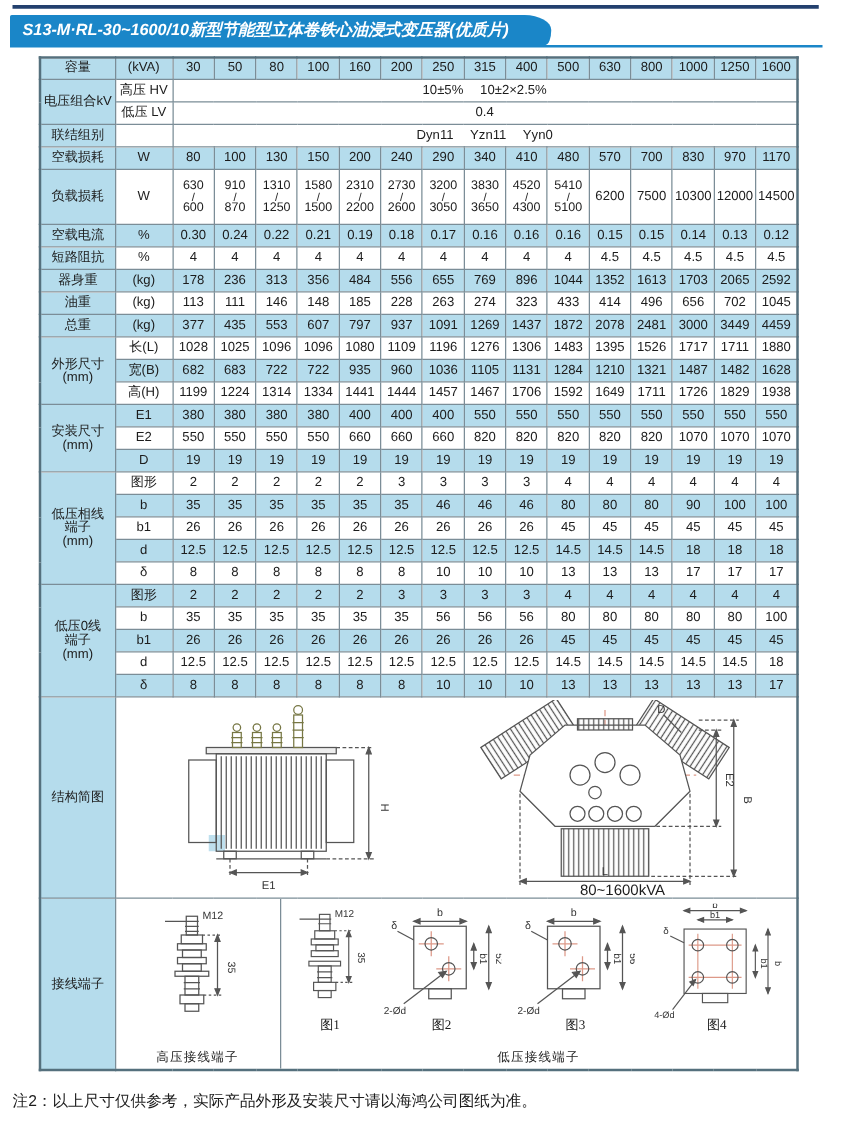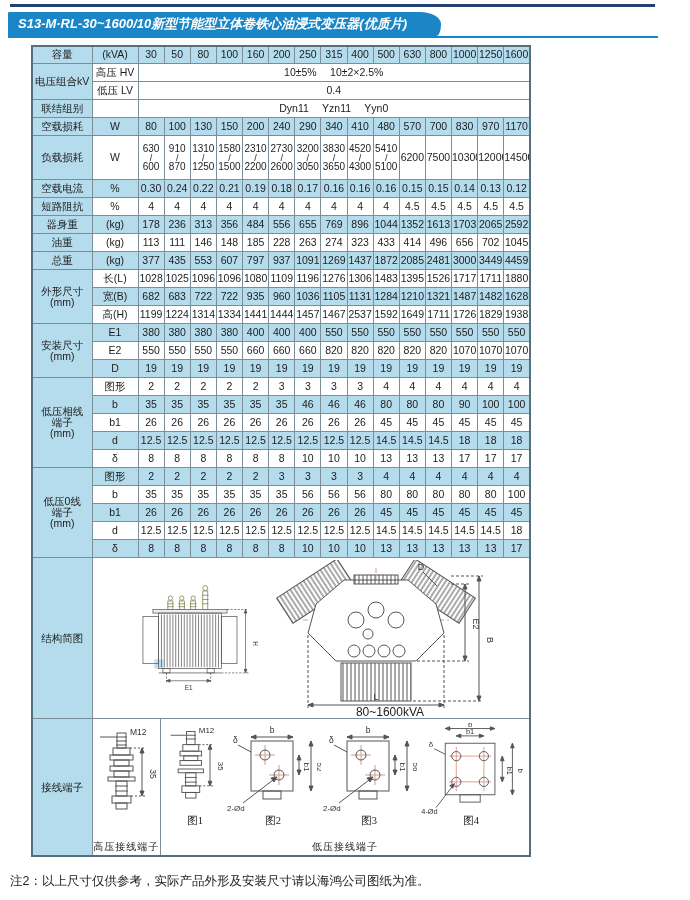--- a/index.html
+++ b/index.html
@@ -3,21 +3,21 @@
 <meta charset="utf-8">
 <style>
   * { margin:0; padding:0; box-sizing:border-box; }
   html,body { width:690px; height:900px; background:#fff; overflow:hidden;
     font-family:"Liberation Sans","DejaVu Sans",sans-serif; color:#1c1c1c; }
   .top-rule { height:3px; background:#23406e; width:645px; margin:4px 0 5px 10px; }
   .banner-wrap { width:650px; margin-left:8px; border-bottom:2px solid #1a86c8; line-height:0; }
   .banner { display:inline-block; background:#1a86c8; color:#fff; font-size:13px; font-weight:bold;
     line-height:1.2; padding:4px 34px 4px 10px; border-top-left-radius:3px;
     border-top-right-radius:46px 26px; border-bottom-right-radius:10px 26px;font-style:italic; }
-  table.spec { border-collapse:collapse; table-layout:fixed; width:500px; margin:7px 0 0 31px;
+  table.spec { border-collapse:collapse; table-layout:fixed; width:608px; margin:7px 0 0 31px;
     border:2px solid #55707d; }
   col.c1 { width:60px; } col.c2 { width:46px; }
   td { border:1px solid #7b8d97; text-align:center; vertical-align:middle;
     font-size:10.5px; height:18px; line-height:1.05; padding:0; overflow:hidden; }
   .label-cell { background:#b5dcec; white-space:pre-line; font-size:10.5px; }
   .blue { background:#b5dcec; } .white { background:#fff; }
   .tall-row td { height:44px; }
   .frac { display:flex; flex-direction:column; align-items:center; line-height:1.0; font-size:10px; }
   .frac span:nth-child(2) { font-size:9px; line-height:0.9; }
   .diagram-cell { background:#fff; height:160px; padding:2px 0; }
@@ -280,21 +280,21 @@
         <td class="blue">377</td>
         <td class="blue">435</td>
         <td class="blue">553</td>
         <td class="blue">607</td>
         <td class="blue">797</td>
         <td class="blue">937</td>
         <td class="blue">1091</td>
         <td class="blue">1269</td>
         <td class="blue">1437</td>
         <td class="blue">1872</td>
-        <td class="blue">2085</td>
+        <td class="blue">2078</td>
         <td class="blue">2481</td>
         <td class="blue">3000</td>
         <td class="blue">3449</td>
         <td class="blue">4459</td>
       </tr>
       <tr>
         <td class="label-cell" rowspan="3">外形尺寸
 (mm)</td>
         <td class="white">长(L)</td>
         <td class="white">1028</td>
@@ -334,21 +334,21 @@
       <tr>
         <td class="white">高(H)</td>
         <td class="white">1199</td>
         <td class="white">1224</td>
         <td class="white">1314</td>
         <td class="white">1334</td>
         <td class="white">1441</td>
         <td class="white">1444</td>
         <td class="white">1457</td>
         <td class="white">1467</td>
-        <td class="white">2537</td>
+        <td class="white">1706</td>
         <td class="white">1592</td>
         <td class="white">1649</td>
         <td class="white">1711</td>
         <td class="white">1726</td>
         <td class="white">1829</td>
         <td class="white">1938</td>
       </tr>
       <tr>
         <td class="label-cell" rowspan="3">安装尺寸
 (mm)</td>

